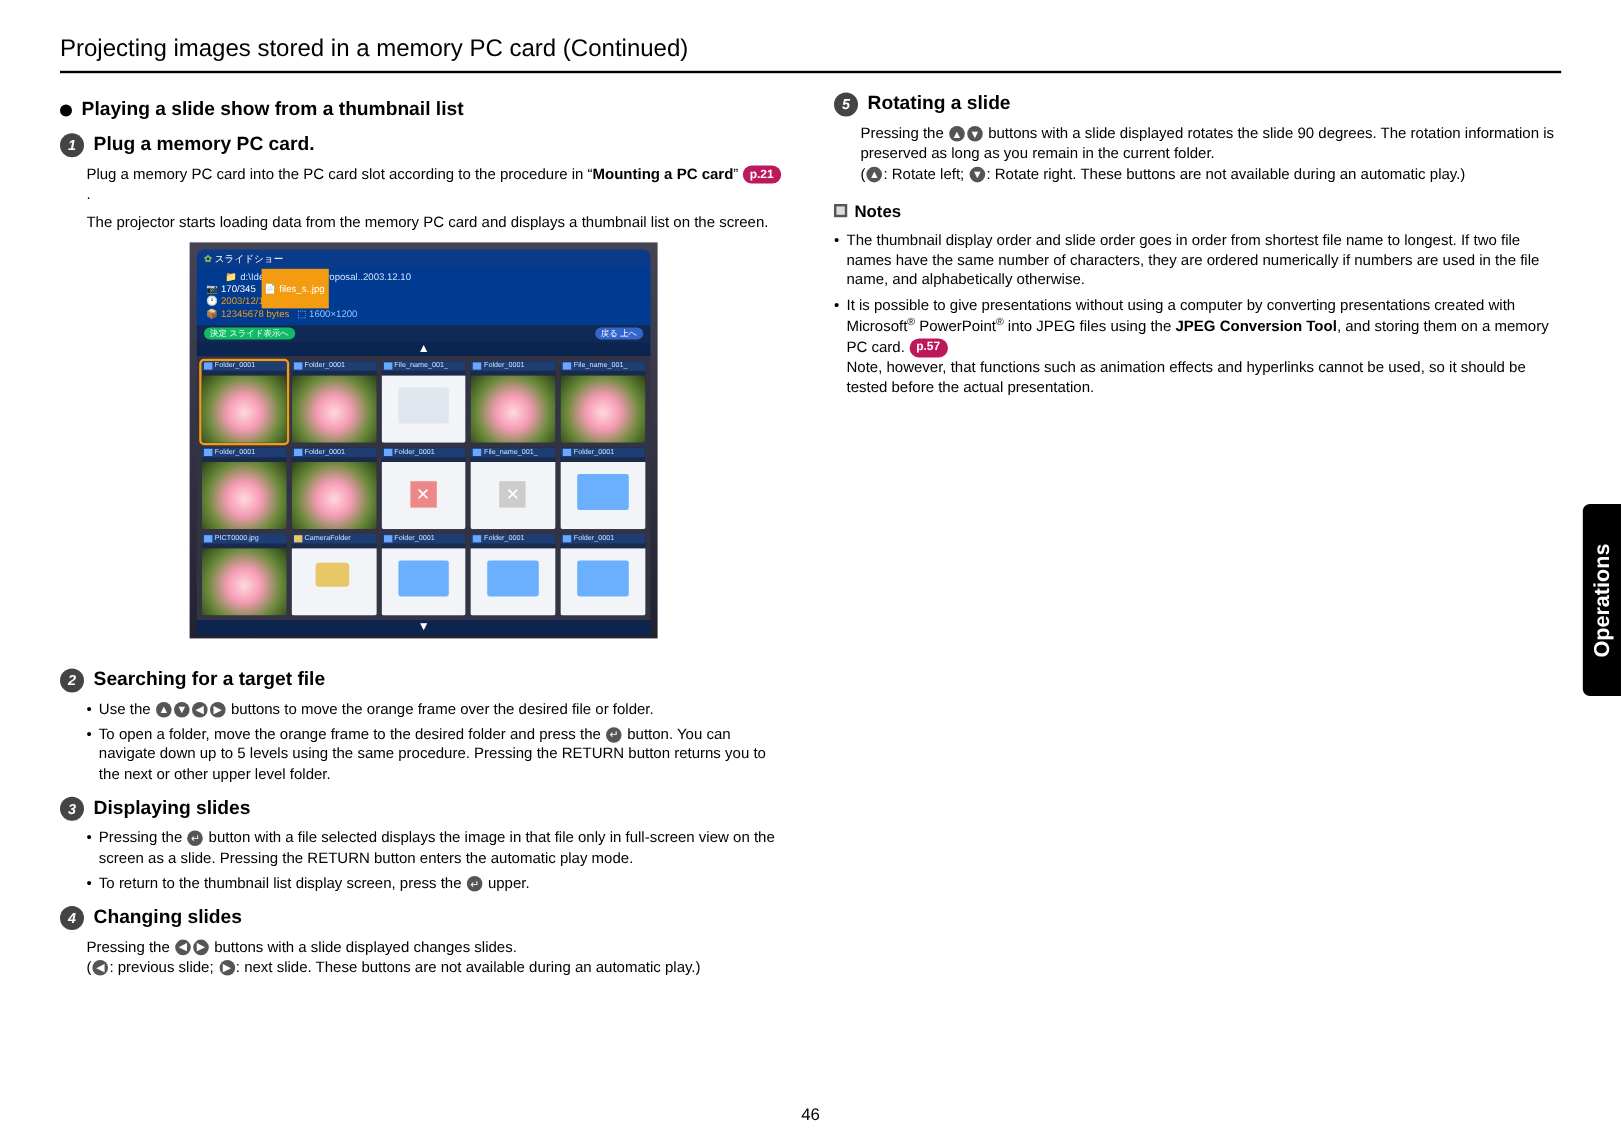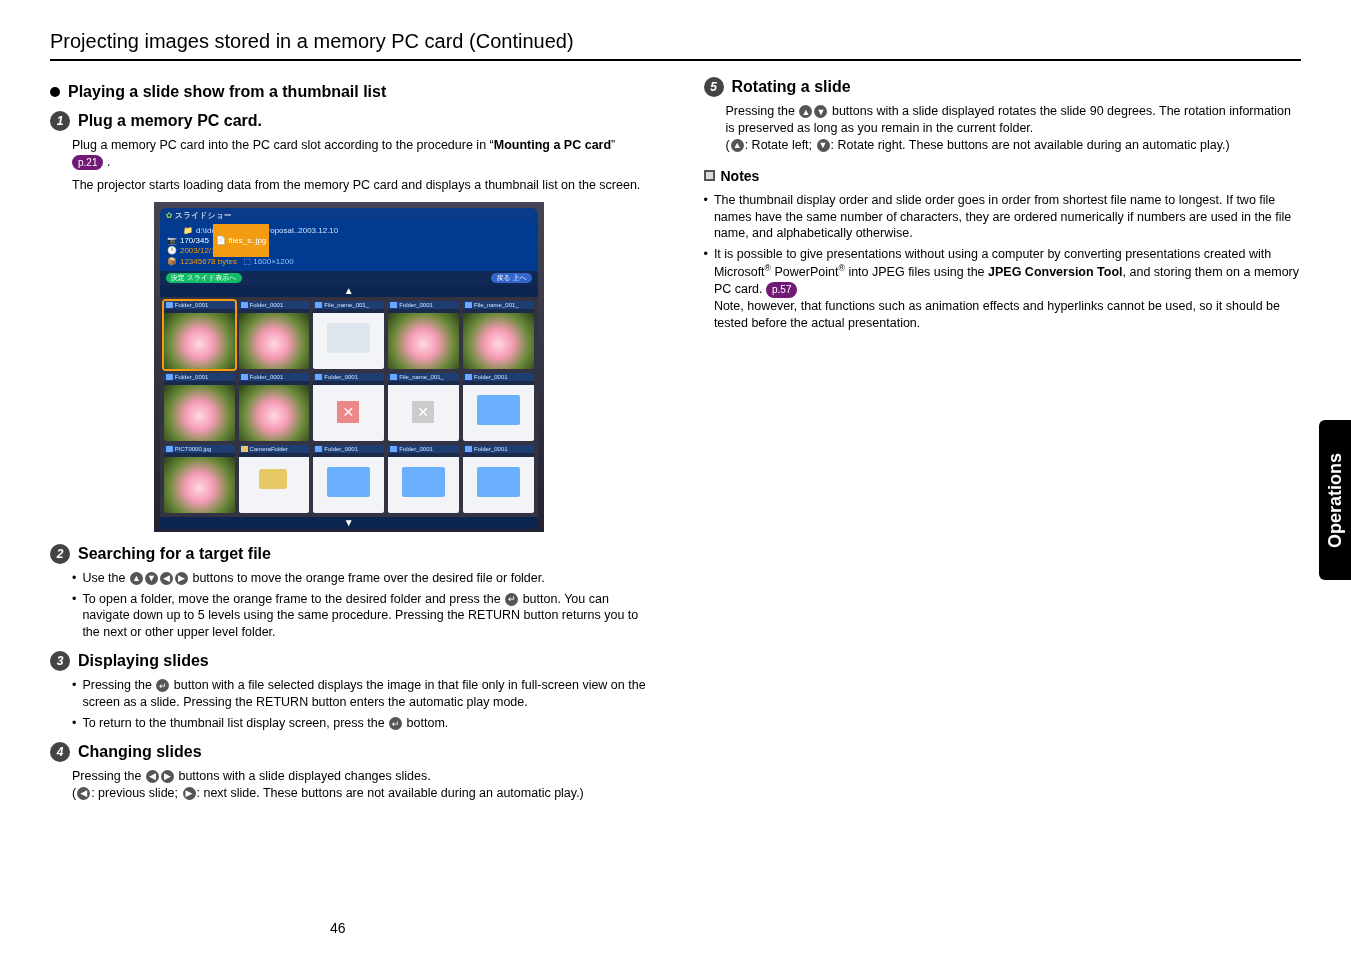--- a/index.html
+++ b/index.html
@@ -15,21 +15,21 @@
   }
   .page-title {
     font-size: 20px;
     font-weight: normal;
     border-bottom: 2px solid #000;
     padding-bottom: 6px;
     margin-bottom: 16px;
   }
   .columns {
     display: flex;
-    gap: 56px;
+    gap: 39px;
   }
   .col {
     flex: 1;
   }
   .section-head {
     display: flex;
     align-items: center;
     font-size: 16px;
     font-weight: bold;
     margin: 6px 0;
@@ -65,24 +65,24 @@
     line-height: 1.35;
     margin-bottom: 4px;
     display: flex;
   }
   .bullet-item::before {
     content: "•";
     margin-right: 6px;
   }
   .page-ref {
     display: inline-block;
-    background: #701a75;
+    background: #be185d;
     color: #fff;
     font-size: 10px;
-    font-weight: normal;
+    font-weight: bold;
     padding: 1px 6px;
     border-radius: 8px;
     vertical-align: middle;
     text-align: right;
   }
   .icon-btn {
     display: inline-flex;
     width: 13px; height: 13px;
     border-radius: 50%;
     background: #555;
@@ -101,21 +101,21 @@
     margin: 14px 0 8px 0;
     text-align: right;
   }
   .notes-square {
     width: 11px; height: 11px; border: 2px solid #555; background: #ddd; margin-right: 6px;
   }
   
   .screenshot {
     width: 390px; height: 330px;
     background: linear-gradient(#445, #223);
-    margin: 8px auto 12px auto;
+    margin: 8px auto 25px auto;
     padding: 6px;
     font-size: 8px;
     color: #fff;
   }
   .ss-header {
     background: #0a3b8a;
     height: 14px;
     border-radius: 6px 6px 0 0;
     padding: 2px 6px;
     font-size: 8px;
@@ -214,20 +214,21 @@
     font-size: 18px;
     font-weight: bold;
     border-radius: 0 6px 6px 0;
   }
   .page-numbers {
     position: absolute;
     bottom: 18px;
     left: 0; right: 0;
     display: flex;
     font-size: 14px;
+    justify-content: center;
   }
   .page-numbers .pn-left { width: 50%; text-align: center; }
   .page-numbers .pn-right { width: 50%; text-align: center; }
   sup { font-size: 0.7em; }
 </style>
 </head>
 <body>
 
 <div class="page-title">Projecting images stored in a memory PC card (Continued)</div>
 
@@ -397,21 +398,21 @@
 
     <div class="step-title">
       <span class="num-circle">3</span>
       <span>Displaying slides</span>
     </div>
     <div class="bullet-list">
       <div class="bullet-item">
         <span><span>Pressing the </span><span class="icon-btn">↵</span><span> button with a file selected displays the image in that file only in full-screen view on the screen as a slide. Pressing the RETURN button enters the automatic play mode.</span></span>
       </div>
       <div class="bullet-item">
-        <span><span>To return to the thumbnail list display screen, press the </span><span class="icon-btn">↵</span><span> bottom.</span></span>
+        <span><span>To return to the thumbnail list display screen, press the </span><span class="icon-btn">↵</span><span> upper.</span></span>
       </div>
     </div>
 
     <div class="step-title">
       <span class="num-circle">4</span>
       <span>Changing slides</span>
     </div>
     <div class="body-text">
       <span>Pressing the </span><span class="icon-btn">◀</span><span class="icon-btn">▶</span><span> buttons with a slide displayed changes slides.</span><br>
       <span>(</span><span class="icon-btn">◀</span><span>: previous slide; </span><span class="icon-btn">▶</span><span>: next slide. These buttons are not available during an automatic play.)</span>

